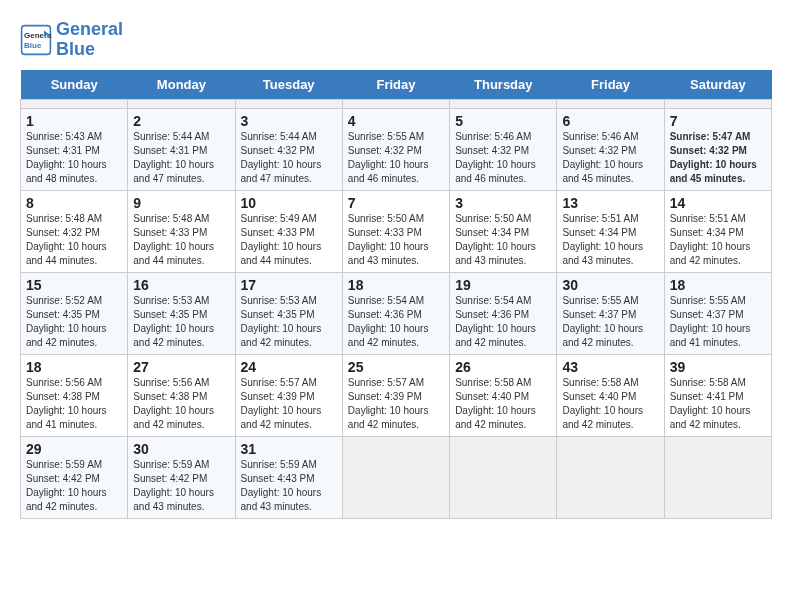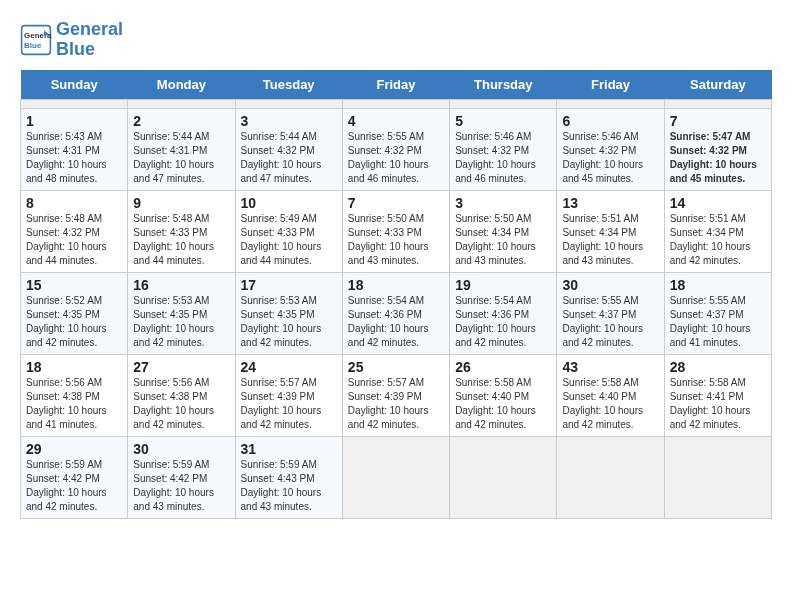--- a/index.html
+++ b/index.html
@@ -314,21 +314,21 @@
 and 42 minutes.</div>
         </td>
         <td>
           <span class="day-num">43</span>
           <div class="day-info" style="white-space: pre-line;">Sunrise: 5:58 AM
 Sunset: 4:40 PM
 Daylight: 10 hours
 and 42 minutes.</div>
         </td>
         <td>
-          <span class="day-num">28</span>
+          <span class="day-num">39</span>
           <div class="day-info" style="white-space: pre-line;">Sunrise: 5:58 AM
 Sunset: 4:41 PM
 Daylight: 10 hours
 and 42 minutes.</div>
         </td>
       </tr>
       <tr>
         <td>
           <span class="day-num">29</span>
           <div class="day-info" style="white-space: pre-line;">Sunrise: 5:59 AM

